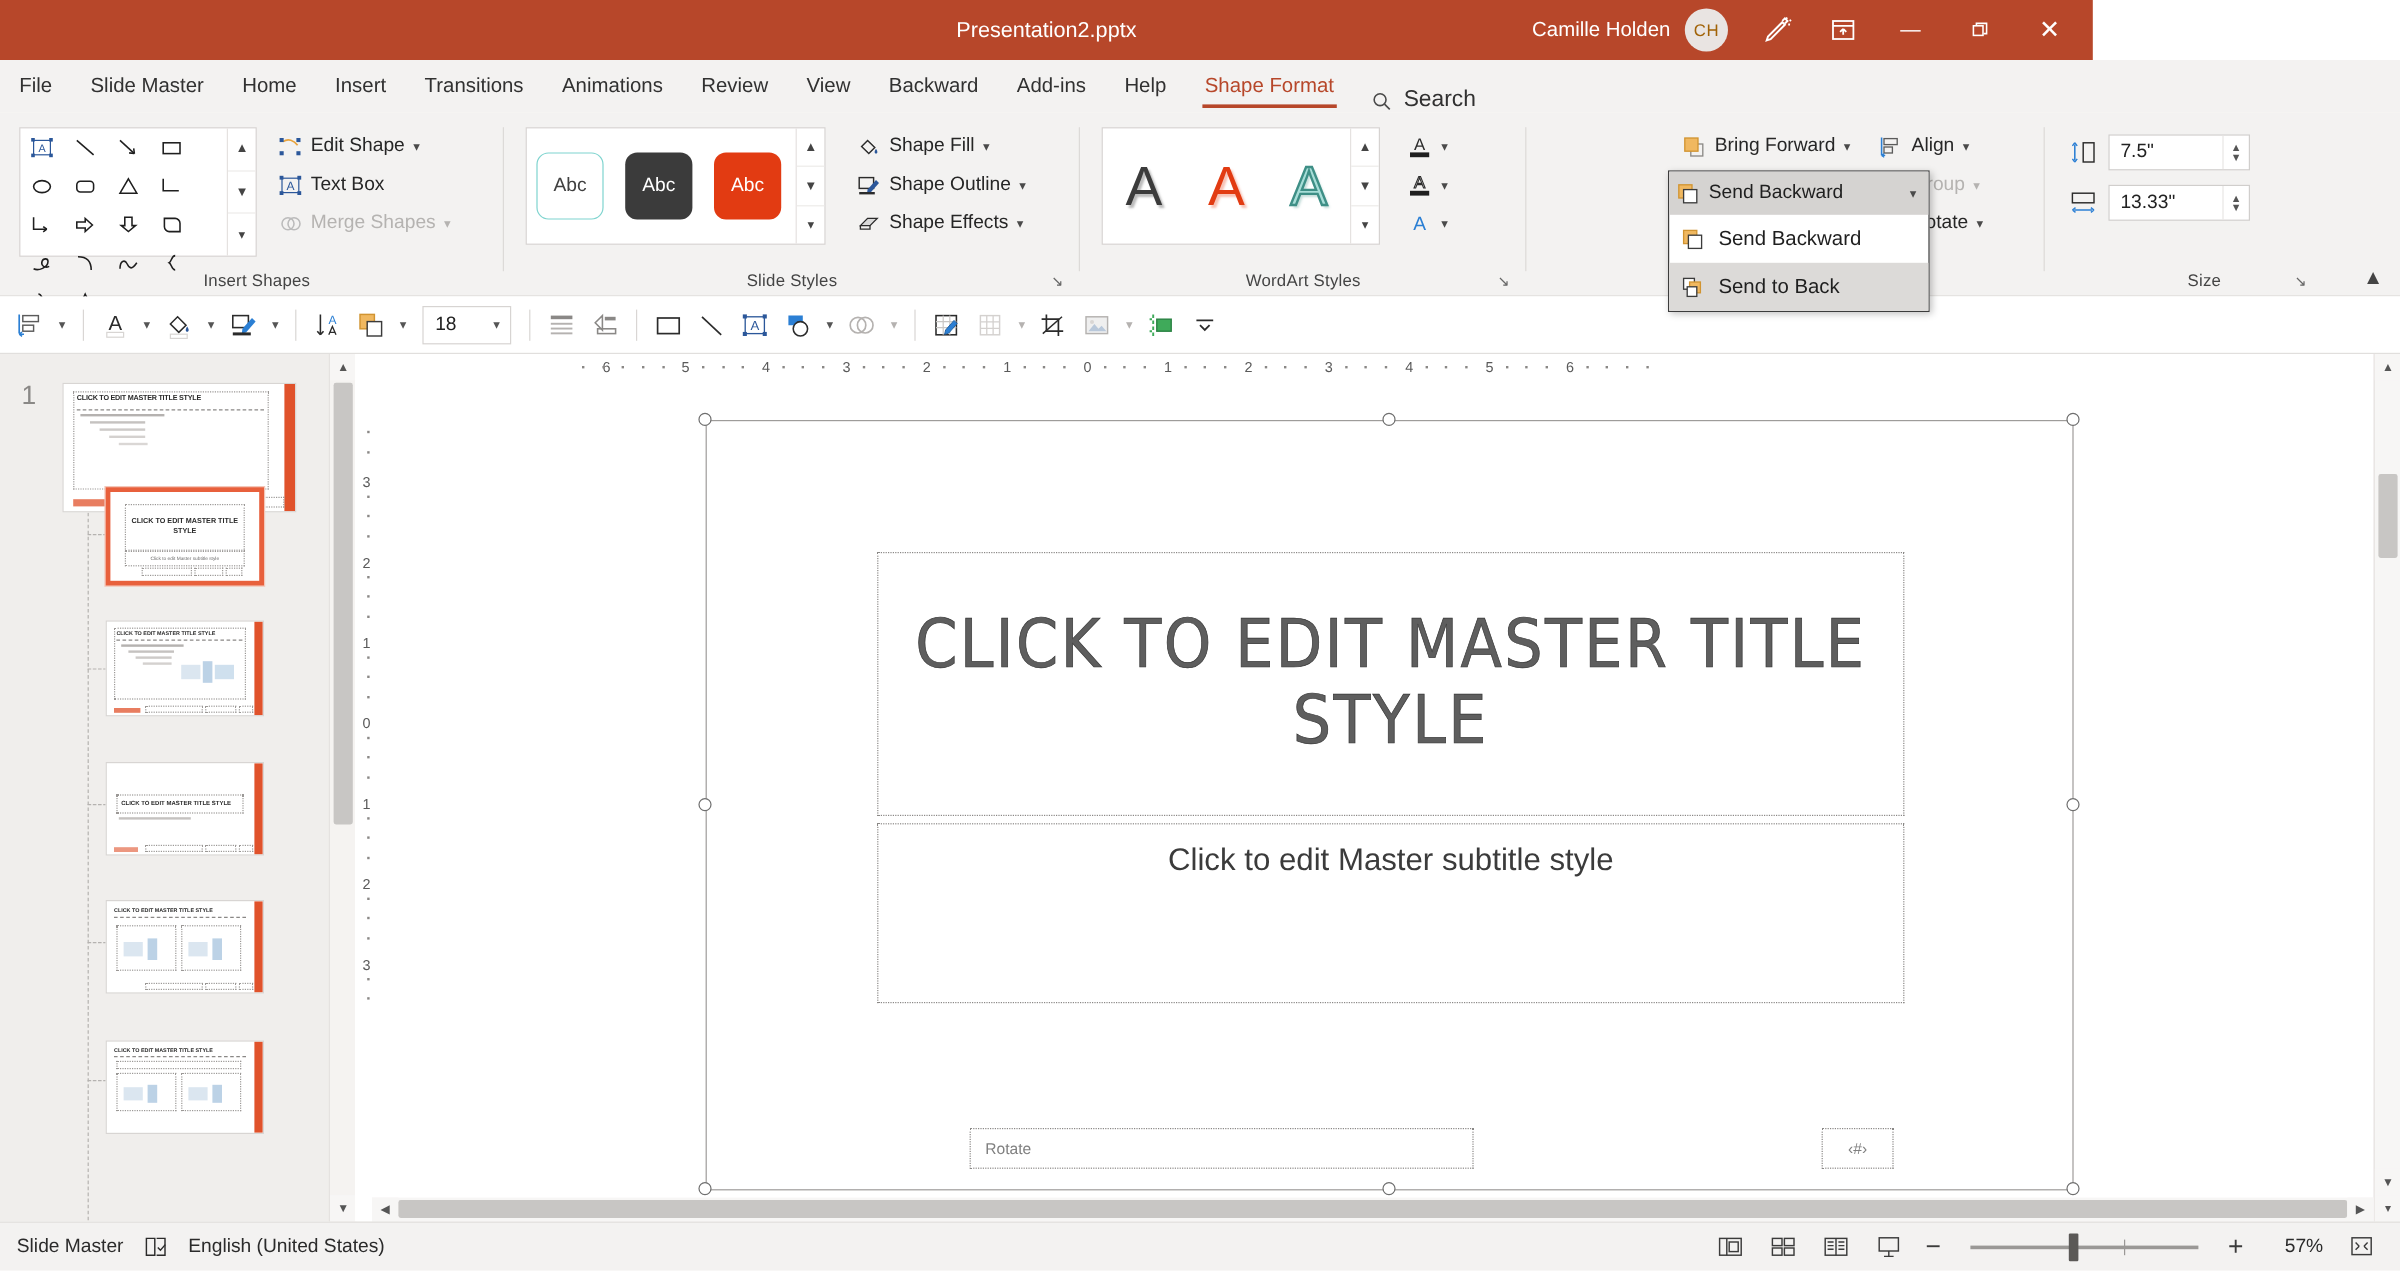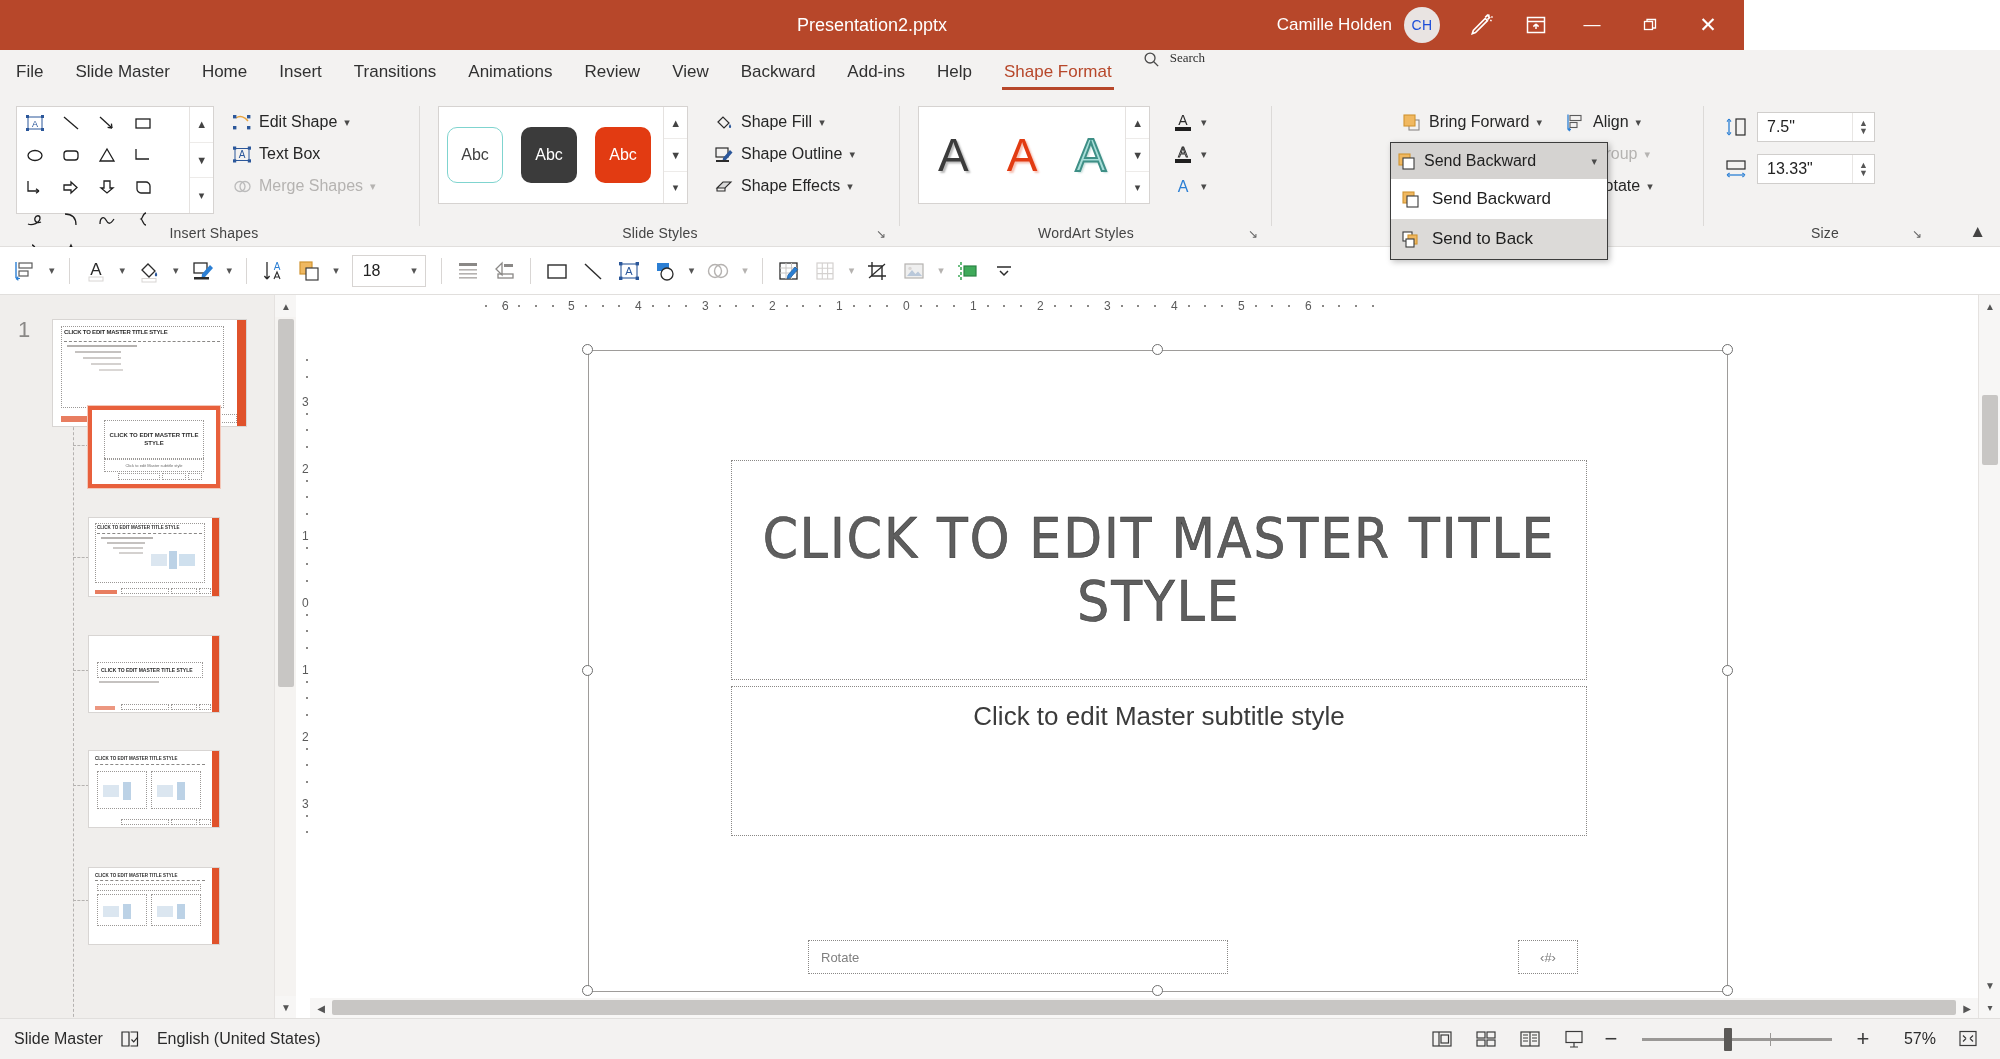--- a/index.html
+++ b/index.html
@@ -21,21 +21,21 @@
     position: absolute; left: 0; right: 0; text-align: center;
     color: #ffffff; font-size: 18px; line-height: 50px;
   }
   .tb-right {
     position: absolute; right: 8px; top: 0; height: 50px;
     display: flex; align-items: center; gap: 2px;
   }
   .tb-user { color: #fff; font-size: 17px; margin-right: 10px; }
   .tb-avatar {
     width: 36px; height: 36px; border-radius: 50%;
-    background: #e9e4e2; color: #1d4ed8; font-size: 14px;
+    background: #e9e4e2; color: #a16207; font-size: 14px;
     display: flex; align-items: center; justify-content: center;
     margin-right: 14px; letter-spacing: .5px;
   }
   .tb-btn {
     width: 56px; height: 50px; display: flex; align-items: center;
     justify-content: center; color: #fff;
   }
   .tb-icon-btn {
     width: 52px; height: 50px; display: flex; align-items: center;
     justify-content: center; color: #fff;
@@ -49,22 +49,22 @@
   .tab {
     position: relative; padding: 0 16px; height: 44px; line-height: 44px;
     font-size: 17px; color: #313131; white-space: nowrap;
   }
   .tab.active { color: #b7472a; font-weight: normal; }
   .tab.active::after {
     content: ""; position: absolute; left: 14px; right: 14px; bottom: 4px;
     height: 3px; background: #b7472a;
   }
   .tab-search {
-    display: flex; align-items: flex-start; gap: 9px; padding: 0 16px 0 14px;
-    height: 44px; font-size: 13px; color: #313131; font-family: Liberation Serif, serif;
+    display: flex; align-items: flex-end; gap: 9px; padding: 0 16px 0 14px;
+    height: 44px; font-size: 19px; color: #313131;
   }
   .tabstrip-right {
     position: absolute; right: 10px; top: 0; height: 44px;
     display: flex; align-items: center; gap: 8px;
   }
   .pill-btn {
     display: flex; align-items: center; gap: 7px;
     height: 30px; padding: 0 12px; border: 1px solid #e3e0de;
     background: #f7f6f5; font-size: 16px; border-radius: 2px;
   }
@@ -687,21 +687,21 @@
             </span>
           <span class="spinbox">
             <span>13.33"</span>
             <span class="spin-arrows">
                 <span>▲</span>
                 <span>▼</span>
               </span>
           </span>
         </div>
       </div>
-      <div class="rgroup-label" style="bottom:6px; left:0; width:230px;margin-top:28px;">Size</div>
+      <div class="rgroup-label" style="bottom:6px; left:12px; width:230px;margin-top:28px;">Size</div>
       <div class="dialog-launcher" style="right:14px;">↘</div>
     </div>
 
     <div style="position:absolute; right:14px; bottom:4px; font-size:17px; color:#444;">▲</div>
   </div>
 
   <div class="menu-overlay">
     <div class="menu-header">
       <span>
           <svg width="20" height="19" viewBox="0 0 20 19">

